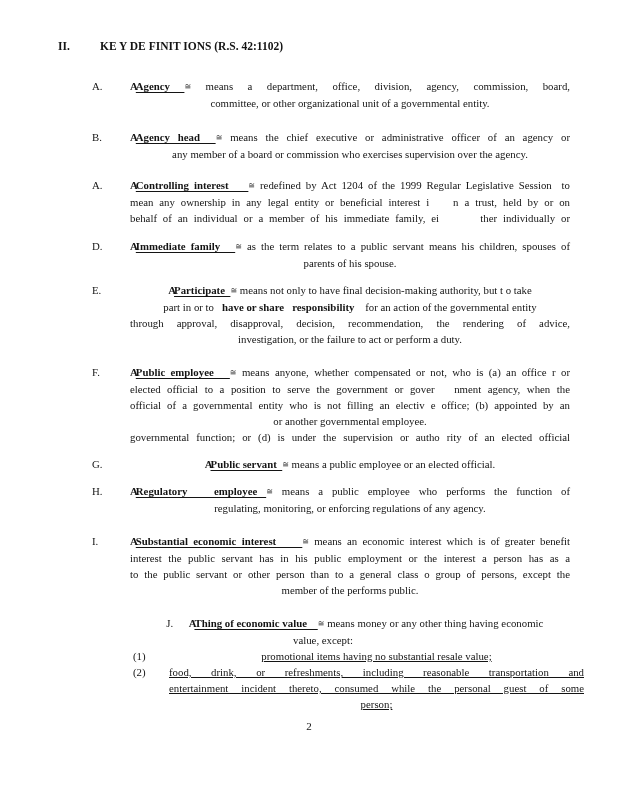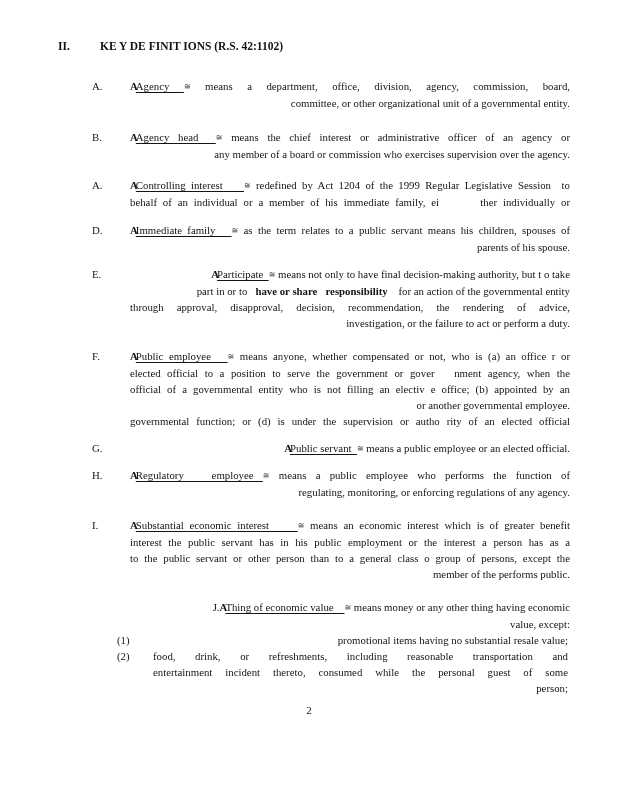--- a/index.html
+++ b/index.html
@@ -15,36 +15,36 @@
     box-sizing:border-box;
     overflow:hidden;
   }
   .header { margin:0 0 24px 58px; font-weight:bold; font-size:11.5px; }
   .header .num { display:inline-block; width:42px; }
 
   .item { display:flex; margin-left:92px; }
   .item .letter { flex:0 0 38px; }
   .item .body { flex:0 0 440px; width:440px; }
 
-  .line { text-align:right; }
+  .line { text-align:center; }
   .line.j { text-align:justify; text-align-last:justify; }
 
   .lead { font-weight:bold; letter-spacing:-1px; margin-right:-1px; }
-  .term { font-weight:normal; text-decoration:underline; text-underline-offset:2px; }
+  .term { font-weight:bold; text-decoration:underline; text-underline-offset:2px; }
   .approx { font-size:8px; vertical-align:1px; }
   .bld { font-weight:bold; }
 
   .mb18{margin-bottom:18px}.mb15{margin-bottom:15px}.mb12{margin-bottom:12px}
   .mb11{margin-bottom:11px}.mb17{margin-bottom:17px}.mb10{margin-bottom:10px}
 
-  .item-j { margin-left:44px; width:526px; }
+  .item-j { margin-left:60px; width:526px; }
   .jletter { display:inline-block; width:86px; padding-left:48px; box-sizing:border-box; }
   .jsub { display:flex; margin-left:73px; }
   .jsub .num { flex:0 0 36px; }
-  .jsub .sbody { flex:0 0 415px; width:415px; }
+  .jsub .sbody { flex:0 0 415px; width:415px;text-decoration:underline; }
 
   .footer { margin-top:6px; text-align:center; font-size:11px; }
 </style>
 </head>
 <body>
 
 <div class="page">
 
   <div class="header">
     <span class="num">II.</span><span>KE Y DE FINIT IONS (R.S. 42:1102)</span>
@@ -56,29 +56,30 @@
       <div class="letter">A.</div>
       <div class="body">
         <div class="line j"><span class="lead">A</span><span class="term">Agency&nbsp;</span><span class="approx">≅</span><span> means a department, office, division, agency, commission, board,</span></div>
         <div class="line">committee, or other organizational unit of a governmental entity.</div>
       </div>
     </div>
 
     <div class="item mb15">
       <div class="letter">B.</div>
       <div class="body">
-        <div class="line j"><span class="lead">A</span><span class="term">Agency head&nbsp;&nbsp;</span><span class="approx">≅</span><span> means the chief interest or administrative officer of an agency or</span></div>
+        <div class="line j"><span class="lead">A</span><span class="term">Agency head&nbsp;&nbsp;</span><span class="approx">≅</span><span> means the chief executive or administrative officer of an agency or</span></div>
         <div class="line">any member of a board or commission who exercises supervision over the agency.</div>
       </div>
     </div>
 
     <div class="item mb12">
       <div class="letter">A.</div>
       <div class="body">
         <div class="line j"><span class="lead">A</span><span class="term">Controlling interest&nbsp;&nbsp;&nbsp;&nbsp;</span><span class="approx">≅</span><span> redefined by Act 1204 of the 1999 Regular Legislative Session&nbsp;&nbsp;to</span></div>
+        <div class="line j">mean any ownership in any legal entity or beneficial interest i&nbsp;&nbsp;&nbsp;&nbsp;n a trust, held by or on</div>
         <div class="line j">behalf of an individual or a member of his immediate family, ei&nbsp;&nbsp;&nbsp;&nbsp;&nbsp;&nbsp;&nbsp;ther individually or</div>
       </div>
     </div>
 
     <div class="item mb11">
       <div class="letter">D.</div>
       <div class="body">
         <div class="line j"><span class="lead">A</span><span class="term">Immediate family&nbsp;&nbsp;&nbsp;</span><span class="approx">≅</span><span> as the term relates to a public servant means his children, spouses of</span></div>
         <div class="line">parents of his spouse.</div>
       </div>

